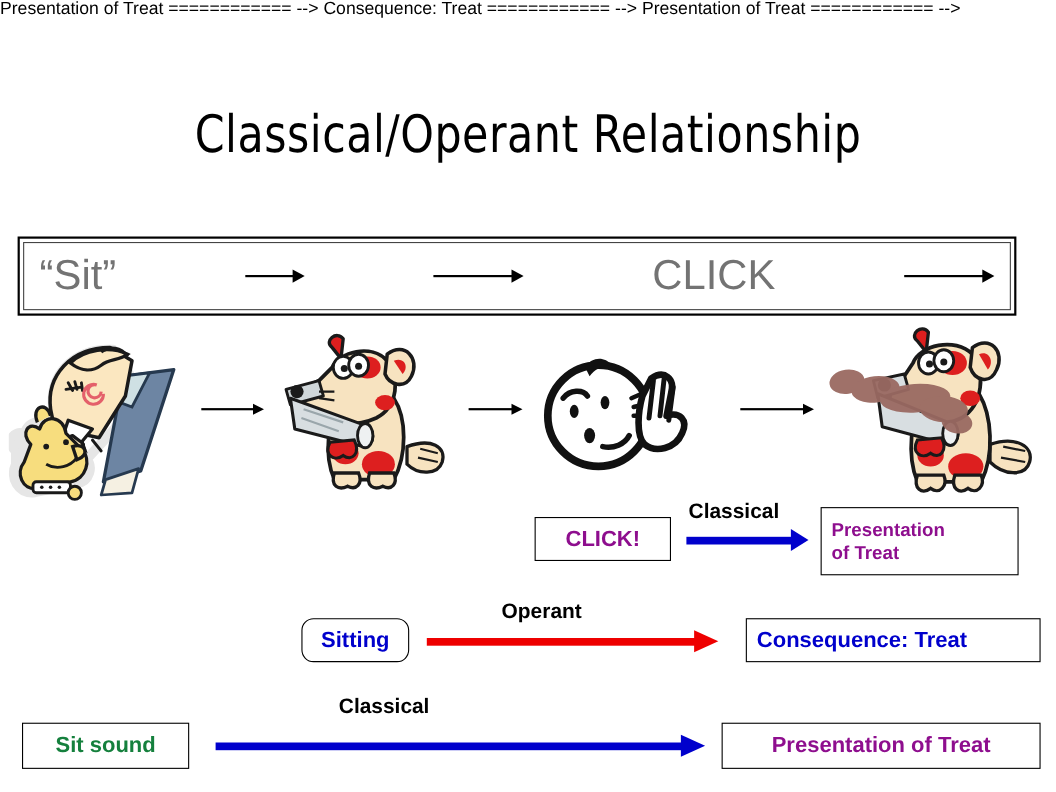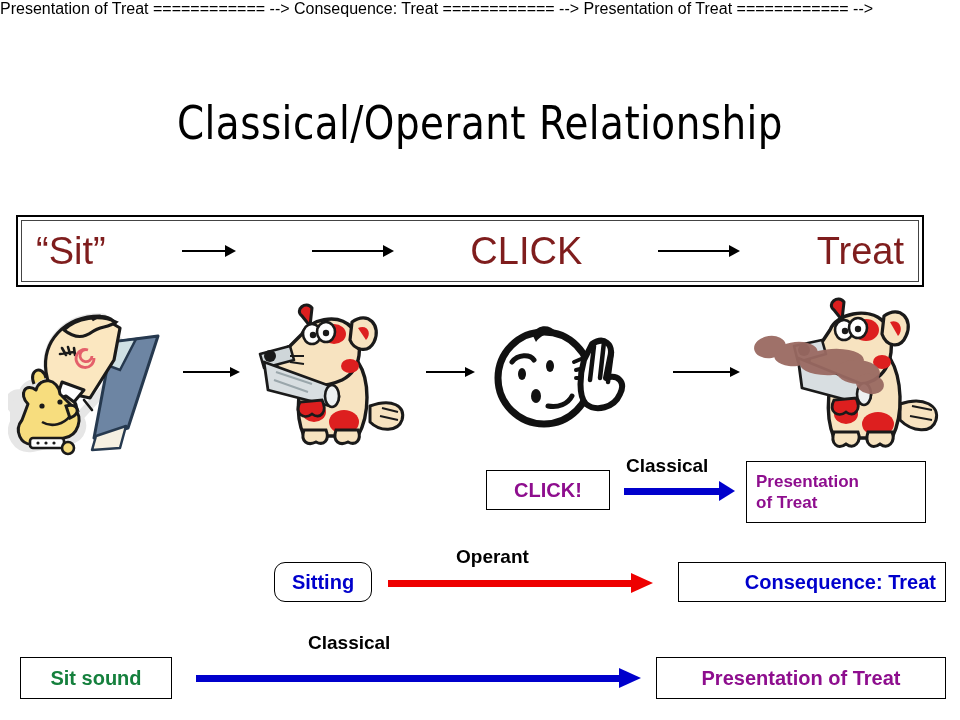--- a/index.html
+++ b/index.html
@@ -54,21 +54,21 @@
     box-sizing: border-box;
     display: flex;
     align-items: center;
     justify-content: space-between;
     padding: 0 14px 0 14px;
   }
   .chain-term {
     font-family: "Liberation Sans", sans-serif;
     font-size: 38px;
     line-height: 38px;
-    color: #7f1d1d;
+    color: #737373;
     white-space: nowrap;
   }
   .chain-arrow {
     flex: 0 0 auto;
     position: relative;
     height: 20px;
     display: flex;
     align-items: center;
   }
   .chain-arrow .shaft {
@@ -168,21 +168,20 @@
         <span class="head"></span>
     </span>
 
     <span class="chain-term">CLICK</span>
 
     <span class="chain-arrow long">
       <span class="shaft"></span>
         <span class="head"></span>
     </span>
 
-    <span class="chain-term">Treat</span>
 
   </div>
 </div>
 
 
 <div id="art-strip">
 
   <div class="art-slot" style="left:8px; top:6px; width:180px; height:160px;">
     <svg width="180" height="160" viewBox="0 0 180 160">
       <g stroke="#e6e6e6" stroke-width="9" fill="none" stroke-linejoin="round">
@@ -365,21 +364,21 @@
   <span style="color:#0000cc; font-size:20px;">Sitting</span>
 </div>
 
 <div class="rel-label" style="left:456px; top:546px;">Operant</div>
 
 <div class="rel-arrow" style="left:388px; top:573px;">
   <span class="shaft" style="width:244px; background:#ee0000;"></span>
   <span class="head" style="border-left:22px solid #ee0000;"></span>
 </div>
 
-<div class="rel-box" style="left:678px; top:562px; width:268px; height:40px; justify-content:flex-end;">
+<div class="rel-box" style="left:678px; top:562px; width:268px; height:40px; justify-content:flex-start;">
   <span style="color:#0000cc; font-size:20px;">Consequence: Treat</span>
 </div>
 
  Presentation of Treat ============ --&gt;
 <div class="rel-box" style="left:20px; top:657px; width:152px; height:42px; justify-content:center;">
   <span style="color:#15803d; font-size:20px;">Sit sound</span>
 </div>
 
 <div class="rel-label" style="left:308px; top:632px;">Classical</div>
 

